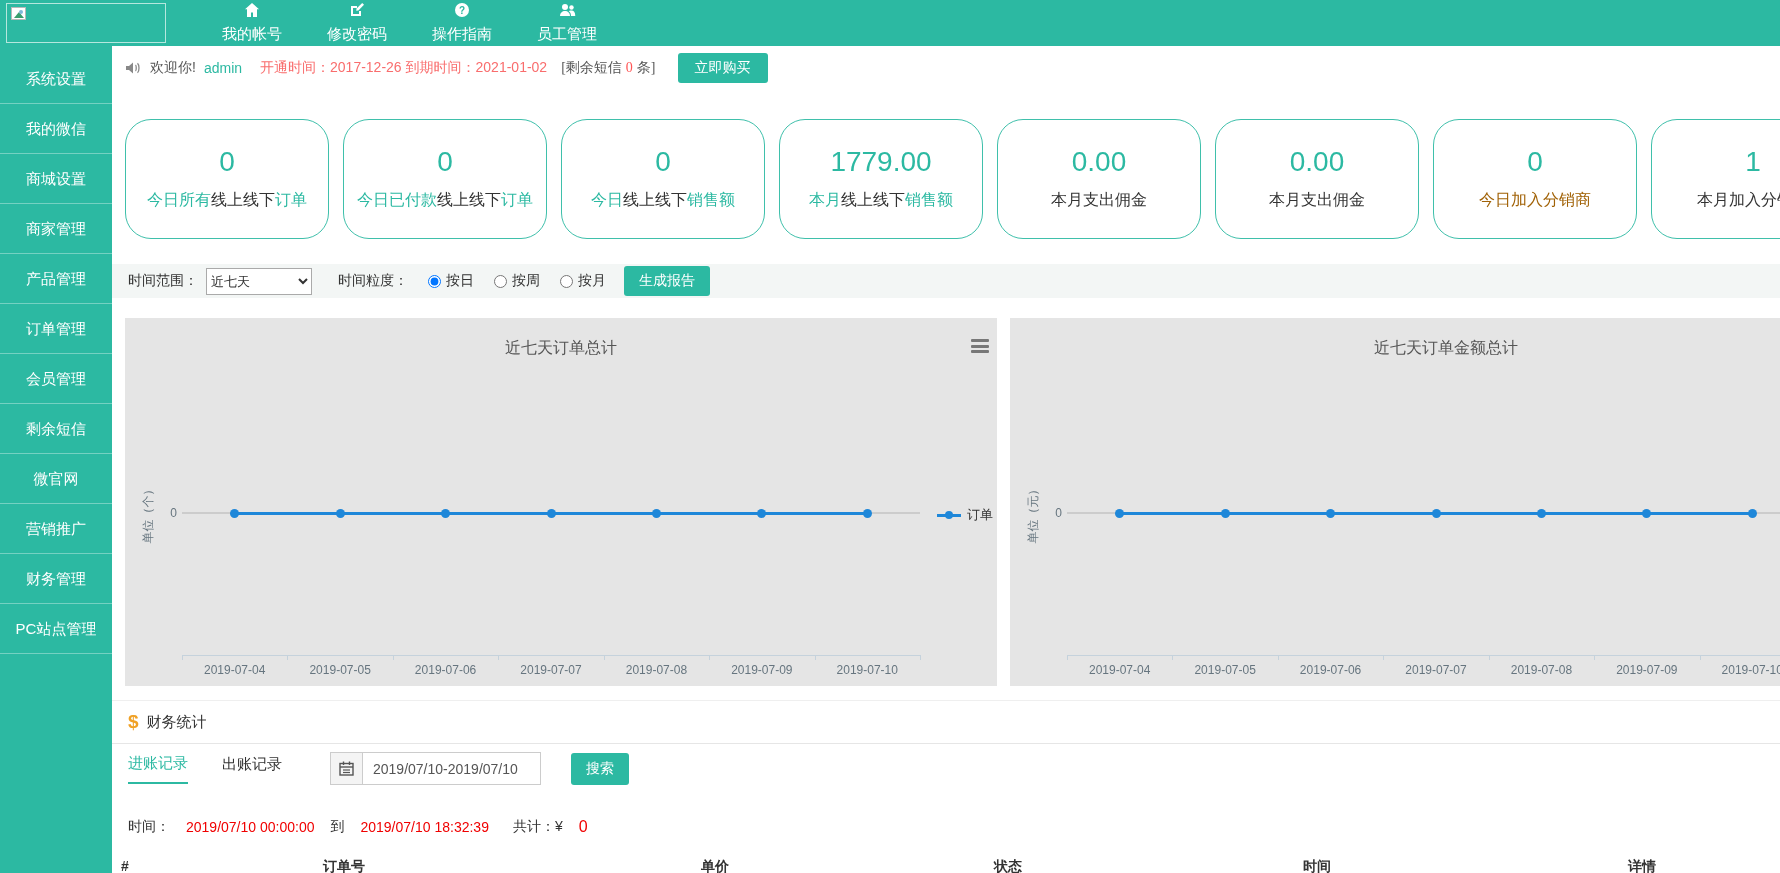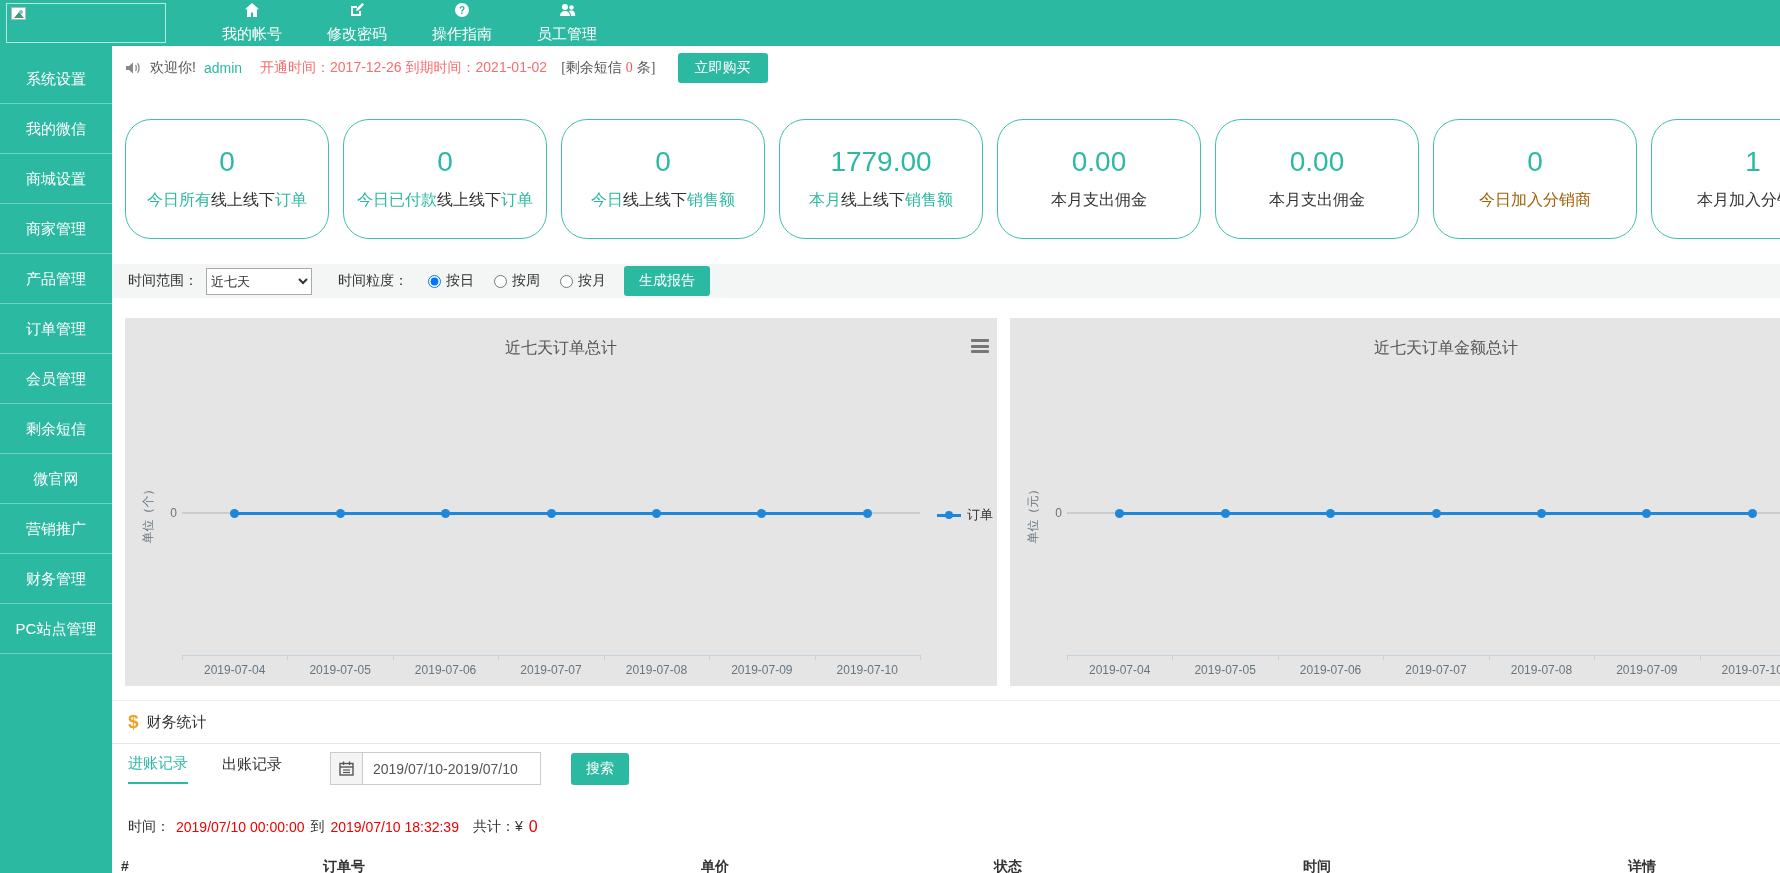--- a/index.html
+++ b/index.html
@@ -72,21 +72,21 @@
   .fin-head{position:absolute;left:112px;top:700px;width:1668px;height:44px;background:#fff;border-top:1px solid #efefef;border-bottom:1px solid #e6e6e6;display:flex;align-items:center;padding-left:16px;gap:8px;}
   .dollar{color:var(--gold);font-size:19px;font-weight:bold;}
   .fin-title{font-size:15px;color:#333;}
   .fin-tools{position:absolute;left:128px;top:752px;display:flex;align-items:center;gap:8px;}
   .tab{font-size:15px;color:#333;cursor:pointer;padding-bottom:9px;margin-right:26px;}
   .tab.active{color:var(--accent);border-bottom:2px solid var(--accent);}
   .date-widget{display:flex;align-items:stretch;margin-left:14px;height:33px;}
   .cal-box{width:33px;background:#f4f4f4;border:1px solid #ccc;display:flex;align-items:center;justify-content:center;}
   .date-input{width:178px;border:1px solid #ccc;border-left:none;padding-left:10px;font-size:14px;color:#555;background:#fff;}
   .fin-tools .teal-btn{margin-left:22px;padding:7px 15px;}
-  .time-row{position:absolute;left:128px;top:818px;display:flex;align-items:center;font-size:14px;color:#333;gap:6px;white-space:nowrap;}
+  .time-row{position:absolute;left:128px;top:818px;display:flex;align-items:center;font-size:14px;color:#333;gap:16px;white-space:nowrap;}
   .time-row .red{color:var(--red);}
   .time-row .total-val{color:var(--red);font-size:16px;}
   .tbl-head{position:absolute;left:0;top:858px;width:1780px;height:20px;}
   .tbl-head span{position:absolute;font-size:14px;font-weight:bold;color:#333;white-space:nowrap;}
 </style>
 </head>
 <body>
 
 <div class="header">
   <div class="logo-box">

